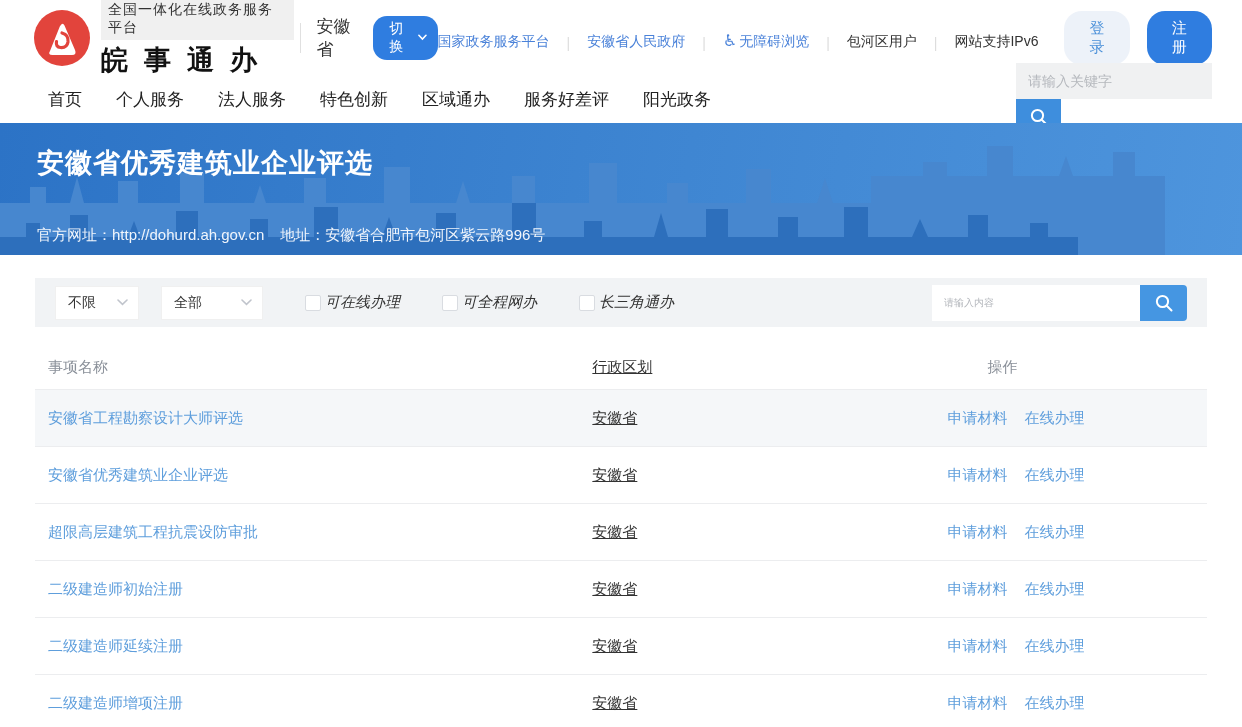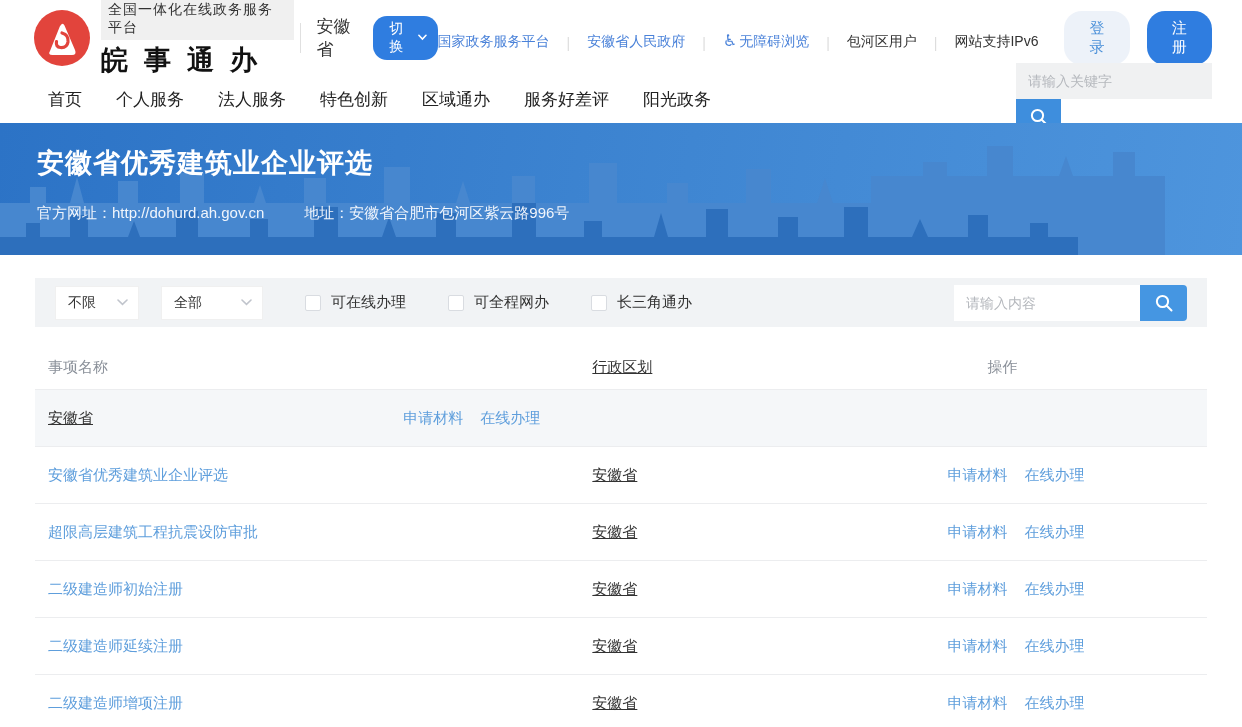--- a/index.html
+++ b/index.html
@@ -36,35 +36,35 @@
   .nav-search input::placeholder { color:#b5b8bd; }
   .nav-search button { width:45px; height:36px; background:#3e8edd; border:none; cursor:pointer;
     display:flex; align-items:center; justify-content:center; }
 
   
   .banner { height:132px; position:relative; overflow:hidden;
     background:linear-gradient(100deg,#2c73c6 0%,#3f86d2 55%,#4e95dd 100%); }
   .skyline { position:absolute; left:0; bottom:0; width:100%; height:110px; }
   .banner-inner { position:relative; z-index:2; padding:22px 0 0 37px; }
   .banner-title { color:#fff; font-size:27px; font-weight:bold; letter-spacing:1px; }
-  .banner-info { margin-top:23px; display:flex; gap:40px; font-size:15px; color:#f0f5fc; }
+  .banner-info { margin-top:45px; display:flex; gap:16px; font-size:15px; color:#f0f5fc; }
 
   
   .content { padding:0 35px; }
   .filterbar { margin-top:23px; height:49px; background:#f1f3f5; display:flex; align-items:center; padding:0 20px; }
   .select { height:34px; background:#fff; display:flex; align-items:center; justify-content:space-between;
     padding:0 10px 0 12px; font-size:14px; color:#333; cursor:pointer; border:1px solid #f0f0f0; }
   .select-province { width:84px; margin-right:22px; }
   .select-all { width:102px; }
   .check-group { display:flex; align-items:center; margin-left:42px; cursor:pointer; }
   .checkbox { width:16px; height:16px; background:#fff; border:1px solid #d9dce1; border-radius:2px; }
-  .check-label { font-size:15px; color:#333; margin-left:10px; }
+  .check-label { font-size:15px; color:#333; margin-left:4px;font-style:italic; }
   .filter-search { margin-left:auto; display:flex; }
-  .filter-search input { width:186px; height:36px; background:#fff; border:none; outline:none;
-    padding:0 12px; font-size:14px; color:#333; }
+  .filter-search input { width:208px; height:36px; background:#fff; border:none; outline:none;
+    padding:0 12px; font-size:10px; color:#333; }
   .filter-search input::placeholder { color:#b5b8bd; }
   .filter-search button { width:47px; height:36px; background:#4596e2; border:none; cursor:pointer;
     border-radius:0 4px 4px 0; display:flex; align-items:center; justify-content:center; }
 
   .table { margin-top:18px; }
   .t-head { display:flex; align-items:center; height:44px; font-size:15px; color:#8a9099; padding:0 13px; }
   .t-row { display:flex; align-items:center; height:57px; font-size:15px; padding:0 13px;
     border-top:1px solid #ecedef; }
   .t-row.shaded { background:#f5f7f9; }
   .col-name { flex:0 0 47.5%; }
@@ -183,20 +183,21 @@
   </div>
 
   <div class="table">
     <div class="t-head">
       <div class="col-name">事项名称</div>
       <div class="col-region">行政区划</div>
       <div class="col-action">操作</div>
     </div>
 
     <div class="t-row shaded">
+      <div class="col-name"><a class="item-link">安徽省工程勘察设计大师评选</a></div>
       <div class="col-region">安徽省</div>
       <div class="col-action">
         <a class="action-link">申请材料</a>
         <a class="action-link">在线办理</a>
       </div>
     </div>
     <div class="t-row">
       <div class="col-name"><a class="item-link">安徽省优秀建筑业企业评选</a></div>
       <div class="col-region">安徽省</div>
       <div class="col-action">

